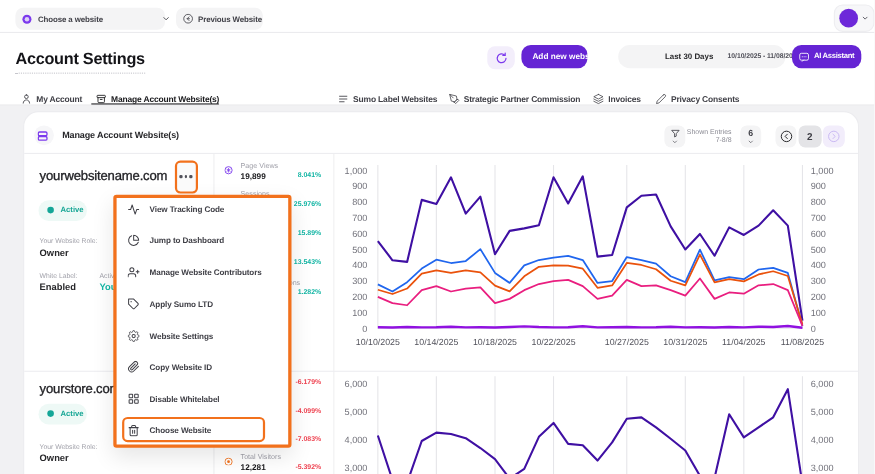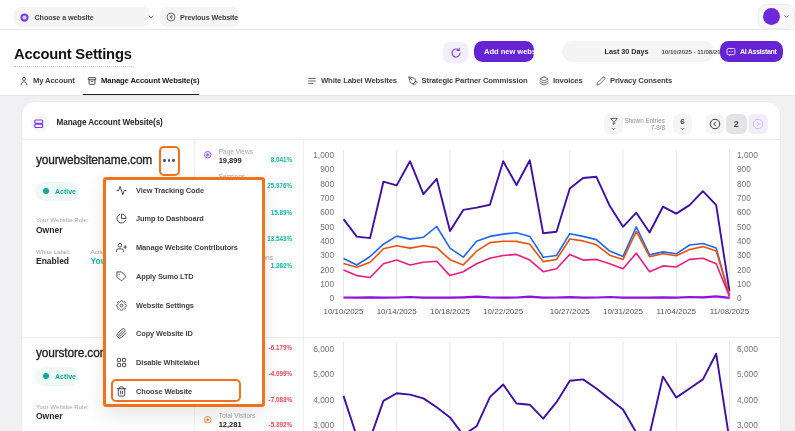--- a/index.html
+++ b/index.html
@@ -19,21 +19,21 @@
             background:#ffffff; border-bottom:1px solid #e7e7ea; }
   h1 { position:absolute; left:14px; top:15.5px; font-size:14.8px; font-weight:bold;
        color:#141418; letter-spacing:-0.25px; border-bottom:1px dotted #c6c6cc;
        padding-bottom:4px; }
   .pill { position:absolute; top:11px; height:21px; border-radius:10.5px; white-space:nowrap;
           display:flex; align-items:center; font-size:7.5px; font-weight:bold; }
   .pill.purple { border-radius:8.5px; }
   .pill.purple { background:#6524d4; color:#fff; }
   .pill.gray { background:#f4f4f5; color:#27272a; }
   
-  .tab { position:absolute; top:46px; height:19px; display:flex; align-items:flex-start;
+  .tab { position:absolute; top:46px; height:19px; display:flex; align-items:flex-end;
          font-size:7.7px; font-weight:bold; color:#3f3f46; letter-spacing:-0.15px; white-space:nowrap; }
   .tab svg { margin-right:4px; }
   
   .card { position:absolute; left:21px; top:101px; width:760px; height:346px;
           background:#fff; border:1px solid #ececef; border-radius:14px; }
   .ctl { position:absolute; top:114px; height:19.5px; background:#f4f4f5;
          border-radius:6px; display:flex; align-items:center; justify-content:center; }
   .lbl { position:absolute; font-size:6.2px; color:#a1a1aa; white-space:nowrap; }
   .val { position:absolute; font-size:8.5px; font-weight:bold; color:#27272a;text-align:center; }
   .statlbl { position:absolute; left:218.7px; font-size:6.5px; color:#a1a1aa; white-space:nowrap; }
@@ -140,21 +140,21 @@
     <svg width="10" height="10" viewBox="0 0 24 24">
         <circle cx="12" cy="12" r="9.5" stroke="#3f3f46" stroke-width="1.9" fill="none"></circle>
         <path d="M12 2.5a9.5 9.5 0 0 1 0 19z" fill="#3f3f46"></path>
       </svg>
     <span style="font-weight:bold;">White Label Theme</span>
   </div>
   <div class="tab" style="left:307px;">
     <svg width="10" height="10" viewBox="0 0 24 24">
         <path d="M4 6h16M4 12h16M4 18h10" stroke="#3f3f46" stroke-width="1.9" stroke-linecap="round"></path>
       </svg>
-    <span style="font-weight:bold;">White Label Websites</span>
+    <span style="font-weight:bold;">Sumo Label Websites</span>
   </div>
   <div class="tab" style="left:407.5px;">
     <svg width="10" height="10" viewBox="0 0 24 24">
         <path d="M12 19l7-7 3 3-7 7-3-3zM18 13l-1.5-7.5L2 2l3.5 14.5L13 18l5-5zM2 2l7.6 7.6" stroke="#3f3f46" stroke-width="1.7" fill="none" stroke-linecap="round" stroke-linejoin="round"></path>
       </svg>
     <span style="font-weight:bold;">Strategic Partner Commission</span>
   </div>
   <div class="tab" style="left:539px;">
     <svg width="10" height="10" viewBox="0 0 24 24">
         <path d="M12 2L2 7l10 5 10-5-10-5zM2 12l10 5 10-5M2 17l10 5 10-5" stroke="#3f3f46" stroke-width="1.7" fill="none" stroke-linecap="round" stroke-linejoin="round"></path>

